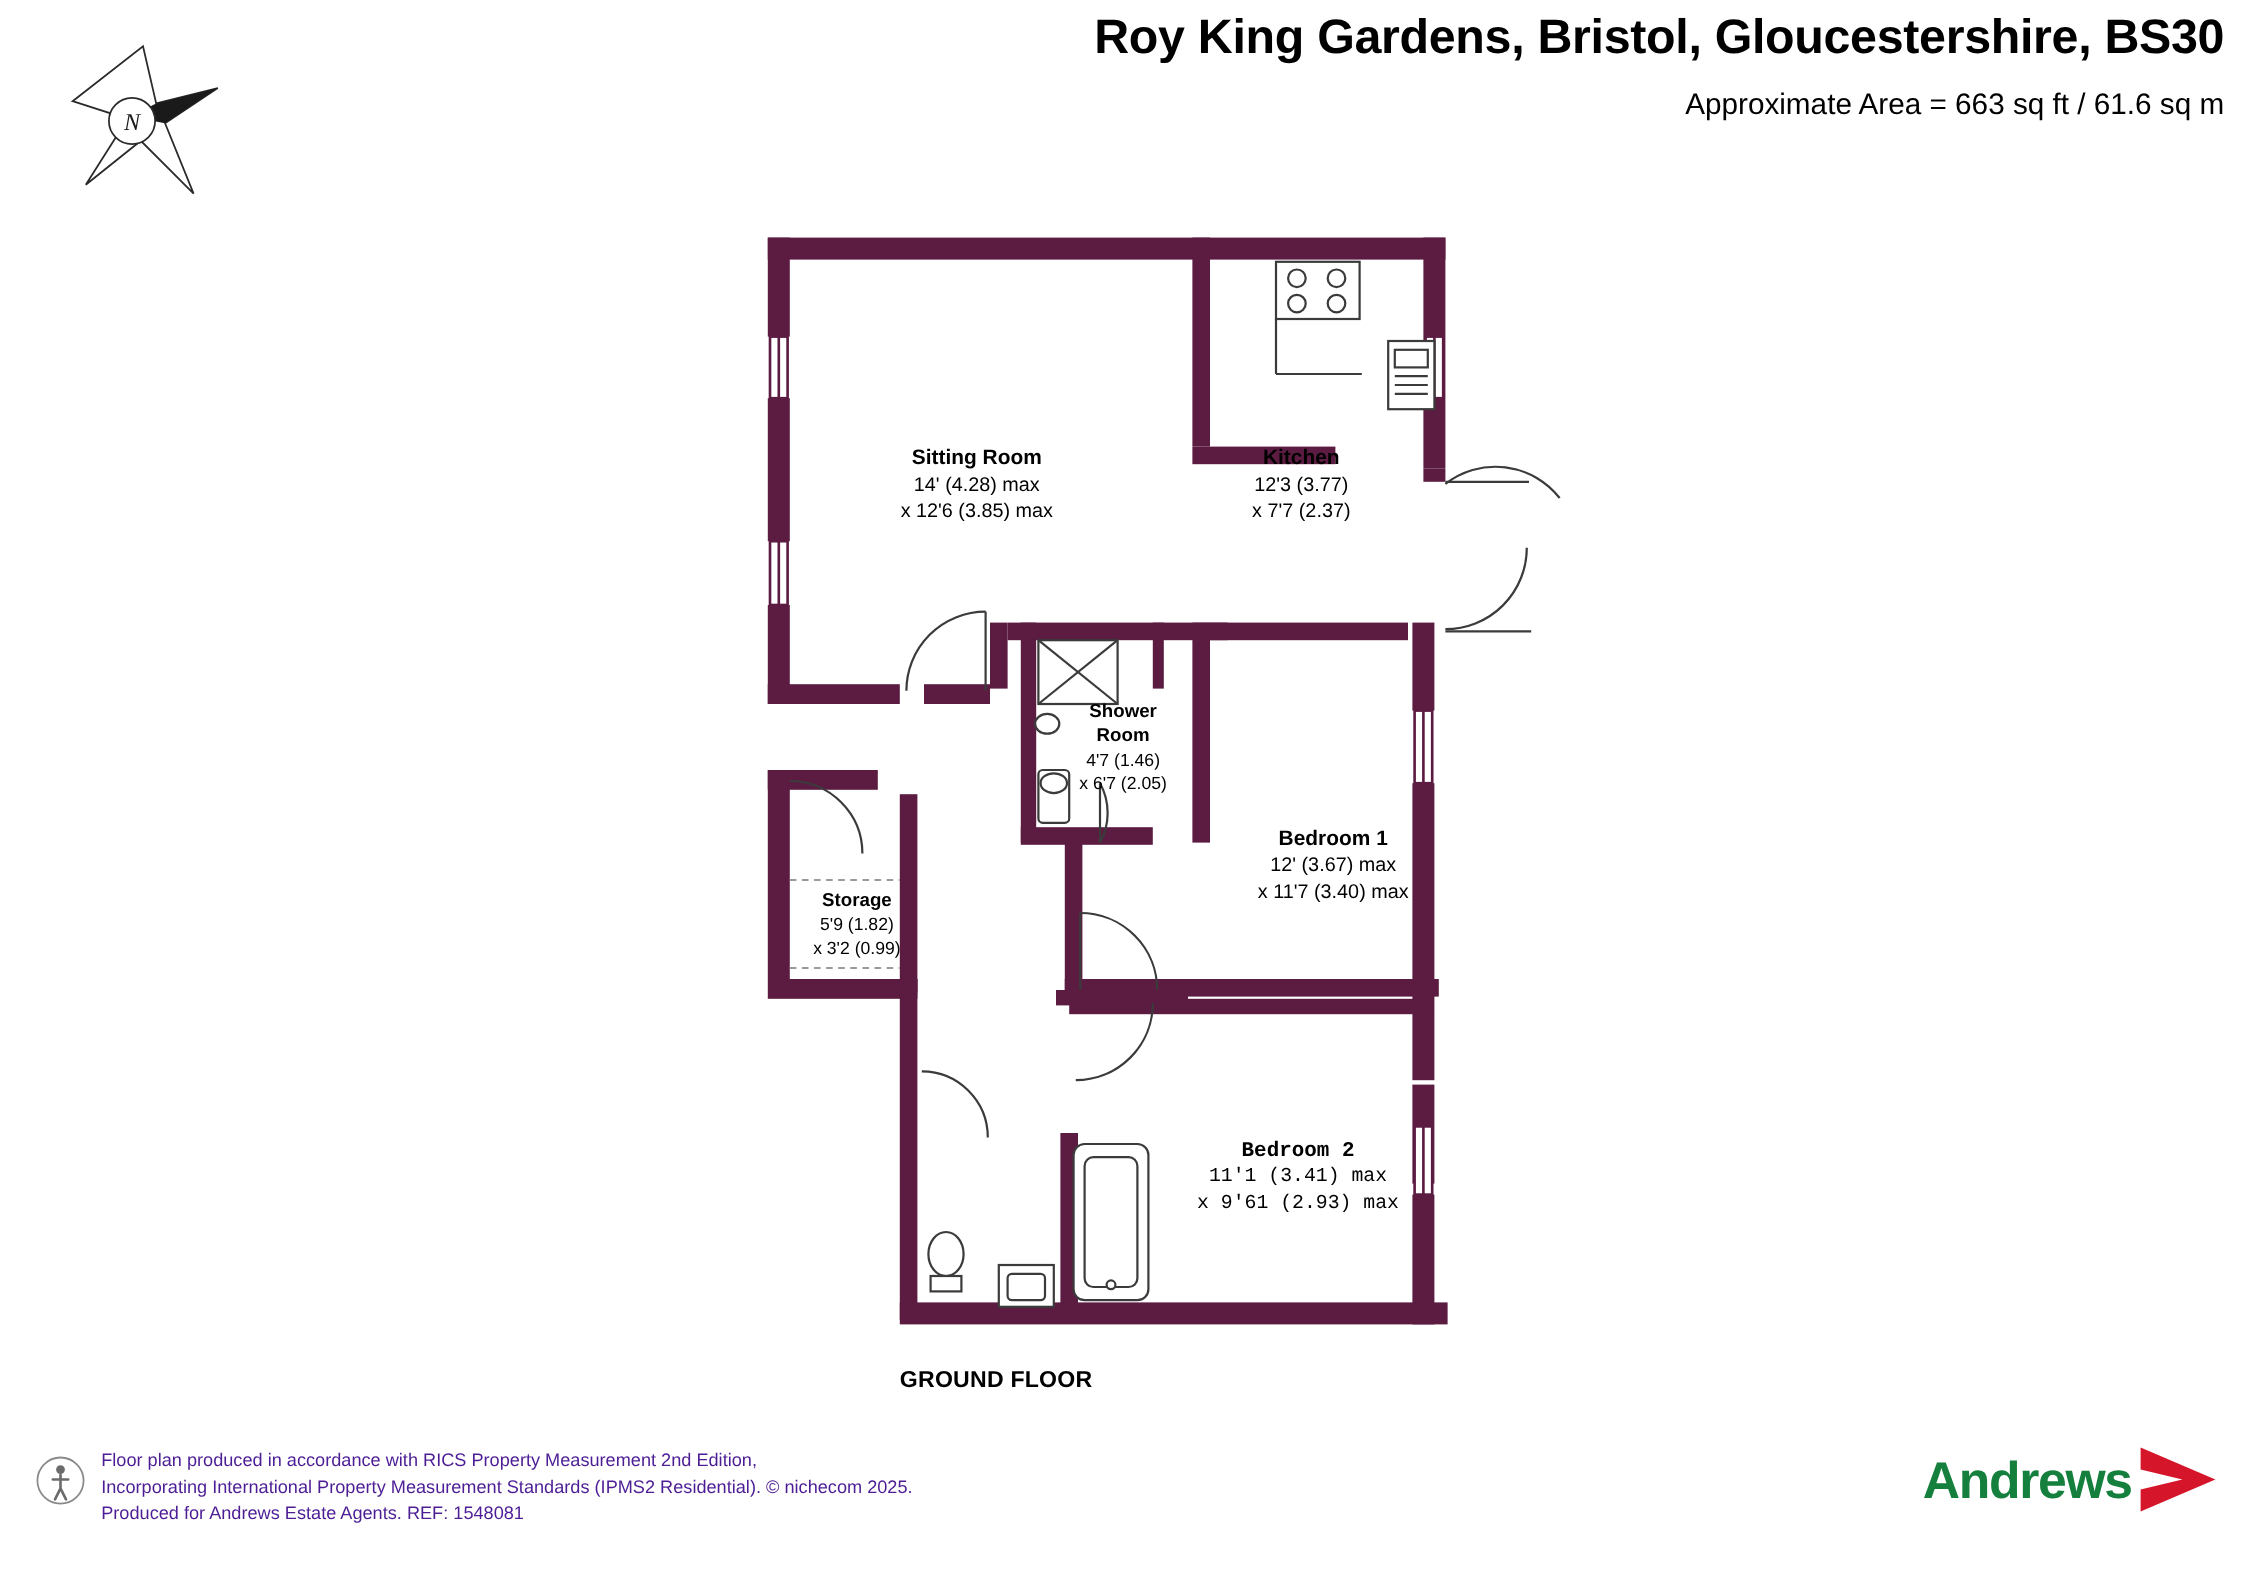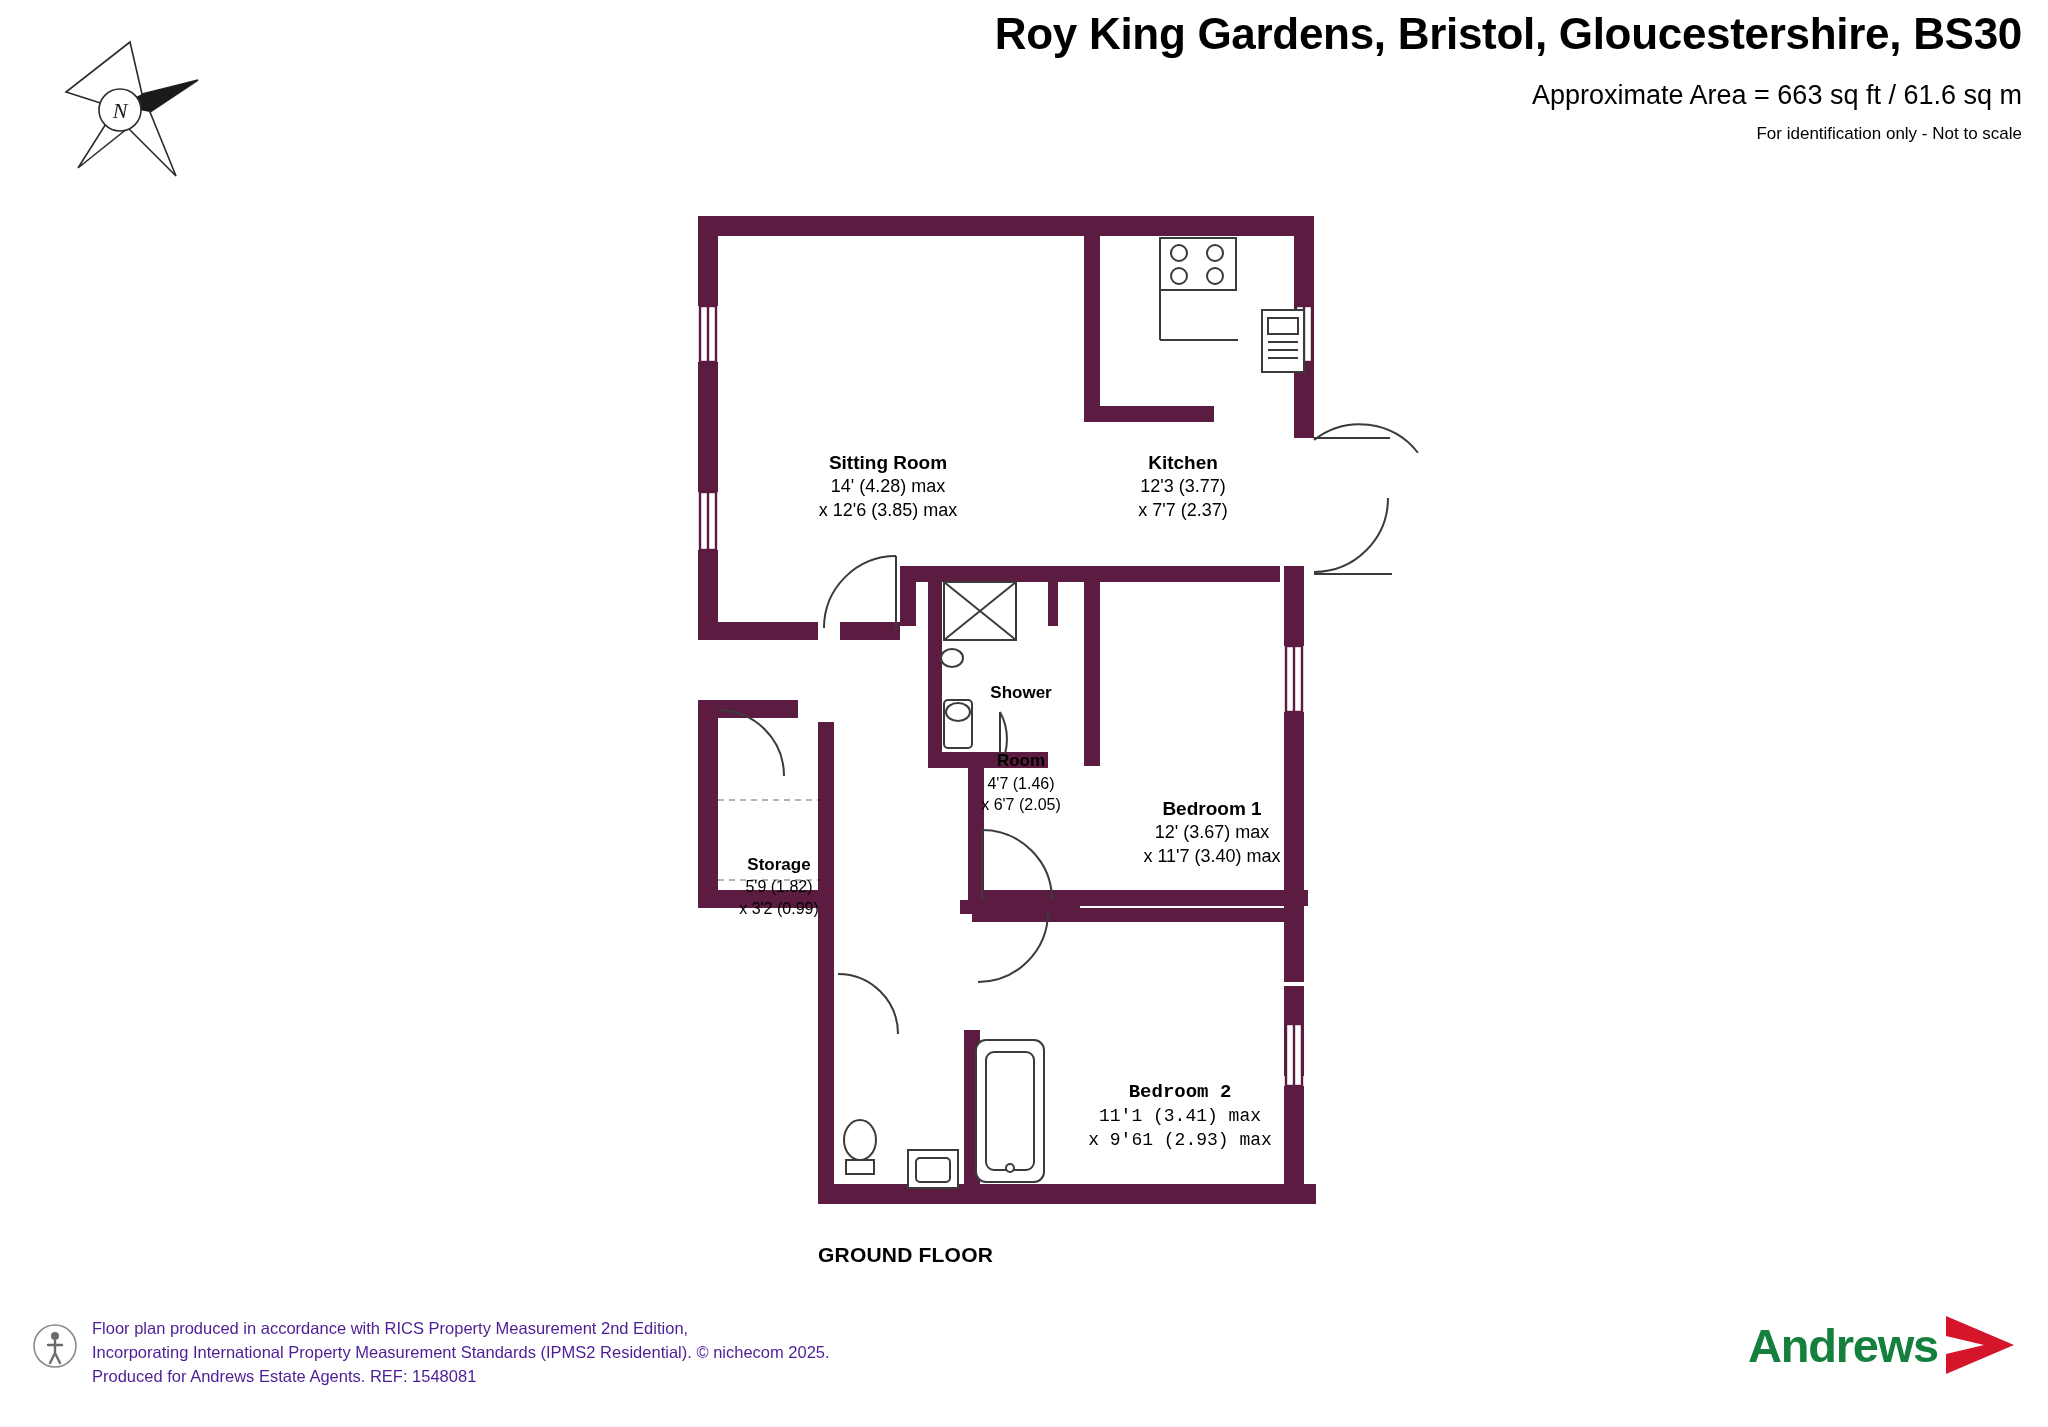--- a/index.html
+++ b/index.html
@@ -62,21 +62,20 @@
   
   .room-label {
     position: absolute;
     text-align: center;
     line-height: 1.32;
     white-space: nowrap;
   }
   .room-label .name {
     font-size: 19px;
     font-weight: bold;
-    margin-top: 46px;
   }
   .room-label .dim {
     font-size: 18px;
   }
   .room-label.small .name { font-size: 17px; }
   .room-label.small .dim { font-size: 16px; }
 
   .floor-caption {
     position: absolute;
     left: 818px;
@@ -128,21 +127,20 @@
     margin-left: 6px;
     margin-top: 4px;
   }
 </style>
 </head>
 <body>
 
 <div class="header">
   <div class="title">Roy King Gardens, Bristol, Gloucestershire, BS30</div>
   <div class="area">Approximate Area = 663 sq ft / 61.6 sq m</div>
-  <div class="disclaimer">For identification only - Not to scale</div>
 </div>
 
 <div class="compass">
   <svg width="150" height="150" viewBox="0 0 150 150">
 
     <polygon points="72,6 84,58 140,44 92,76 118,140 70,92 20,132 58,72 8,56" fill="#ffffff" stroke="#2b2b2b" stroke-width="1.6"></polygon>
 
     <polygon points="60,70 84,58 140,44 92,76" fill="#1a1a1a"></polygon>
     <circle cx="62" cy="74" r="21" fill="#ffffff" stroke="#2b2b2b" stroke-width="1.6"></circle>
     <text x="62" y="82" font-family="Liberation Serif, serif" font-size="22" font-style="italic" text-anchor="middle" fill="#1a1a1a">N</text>

